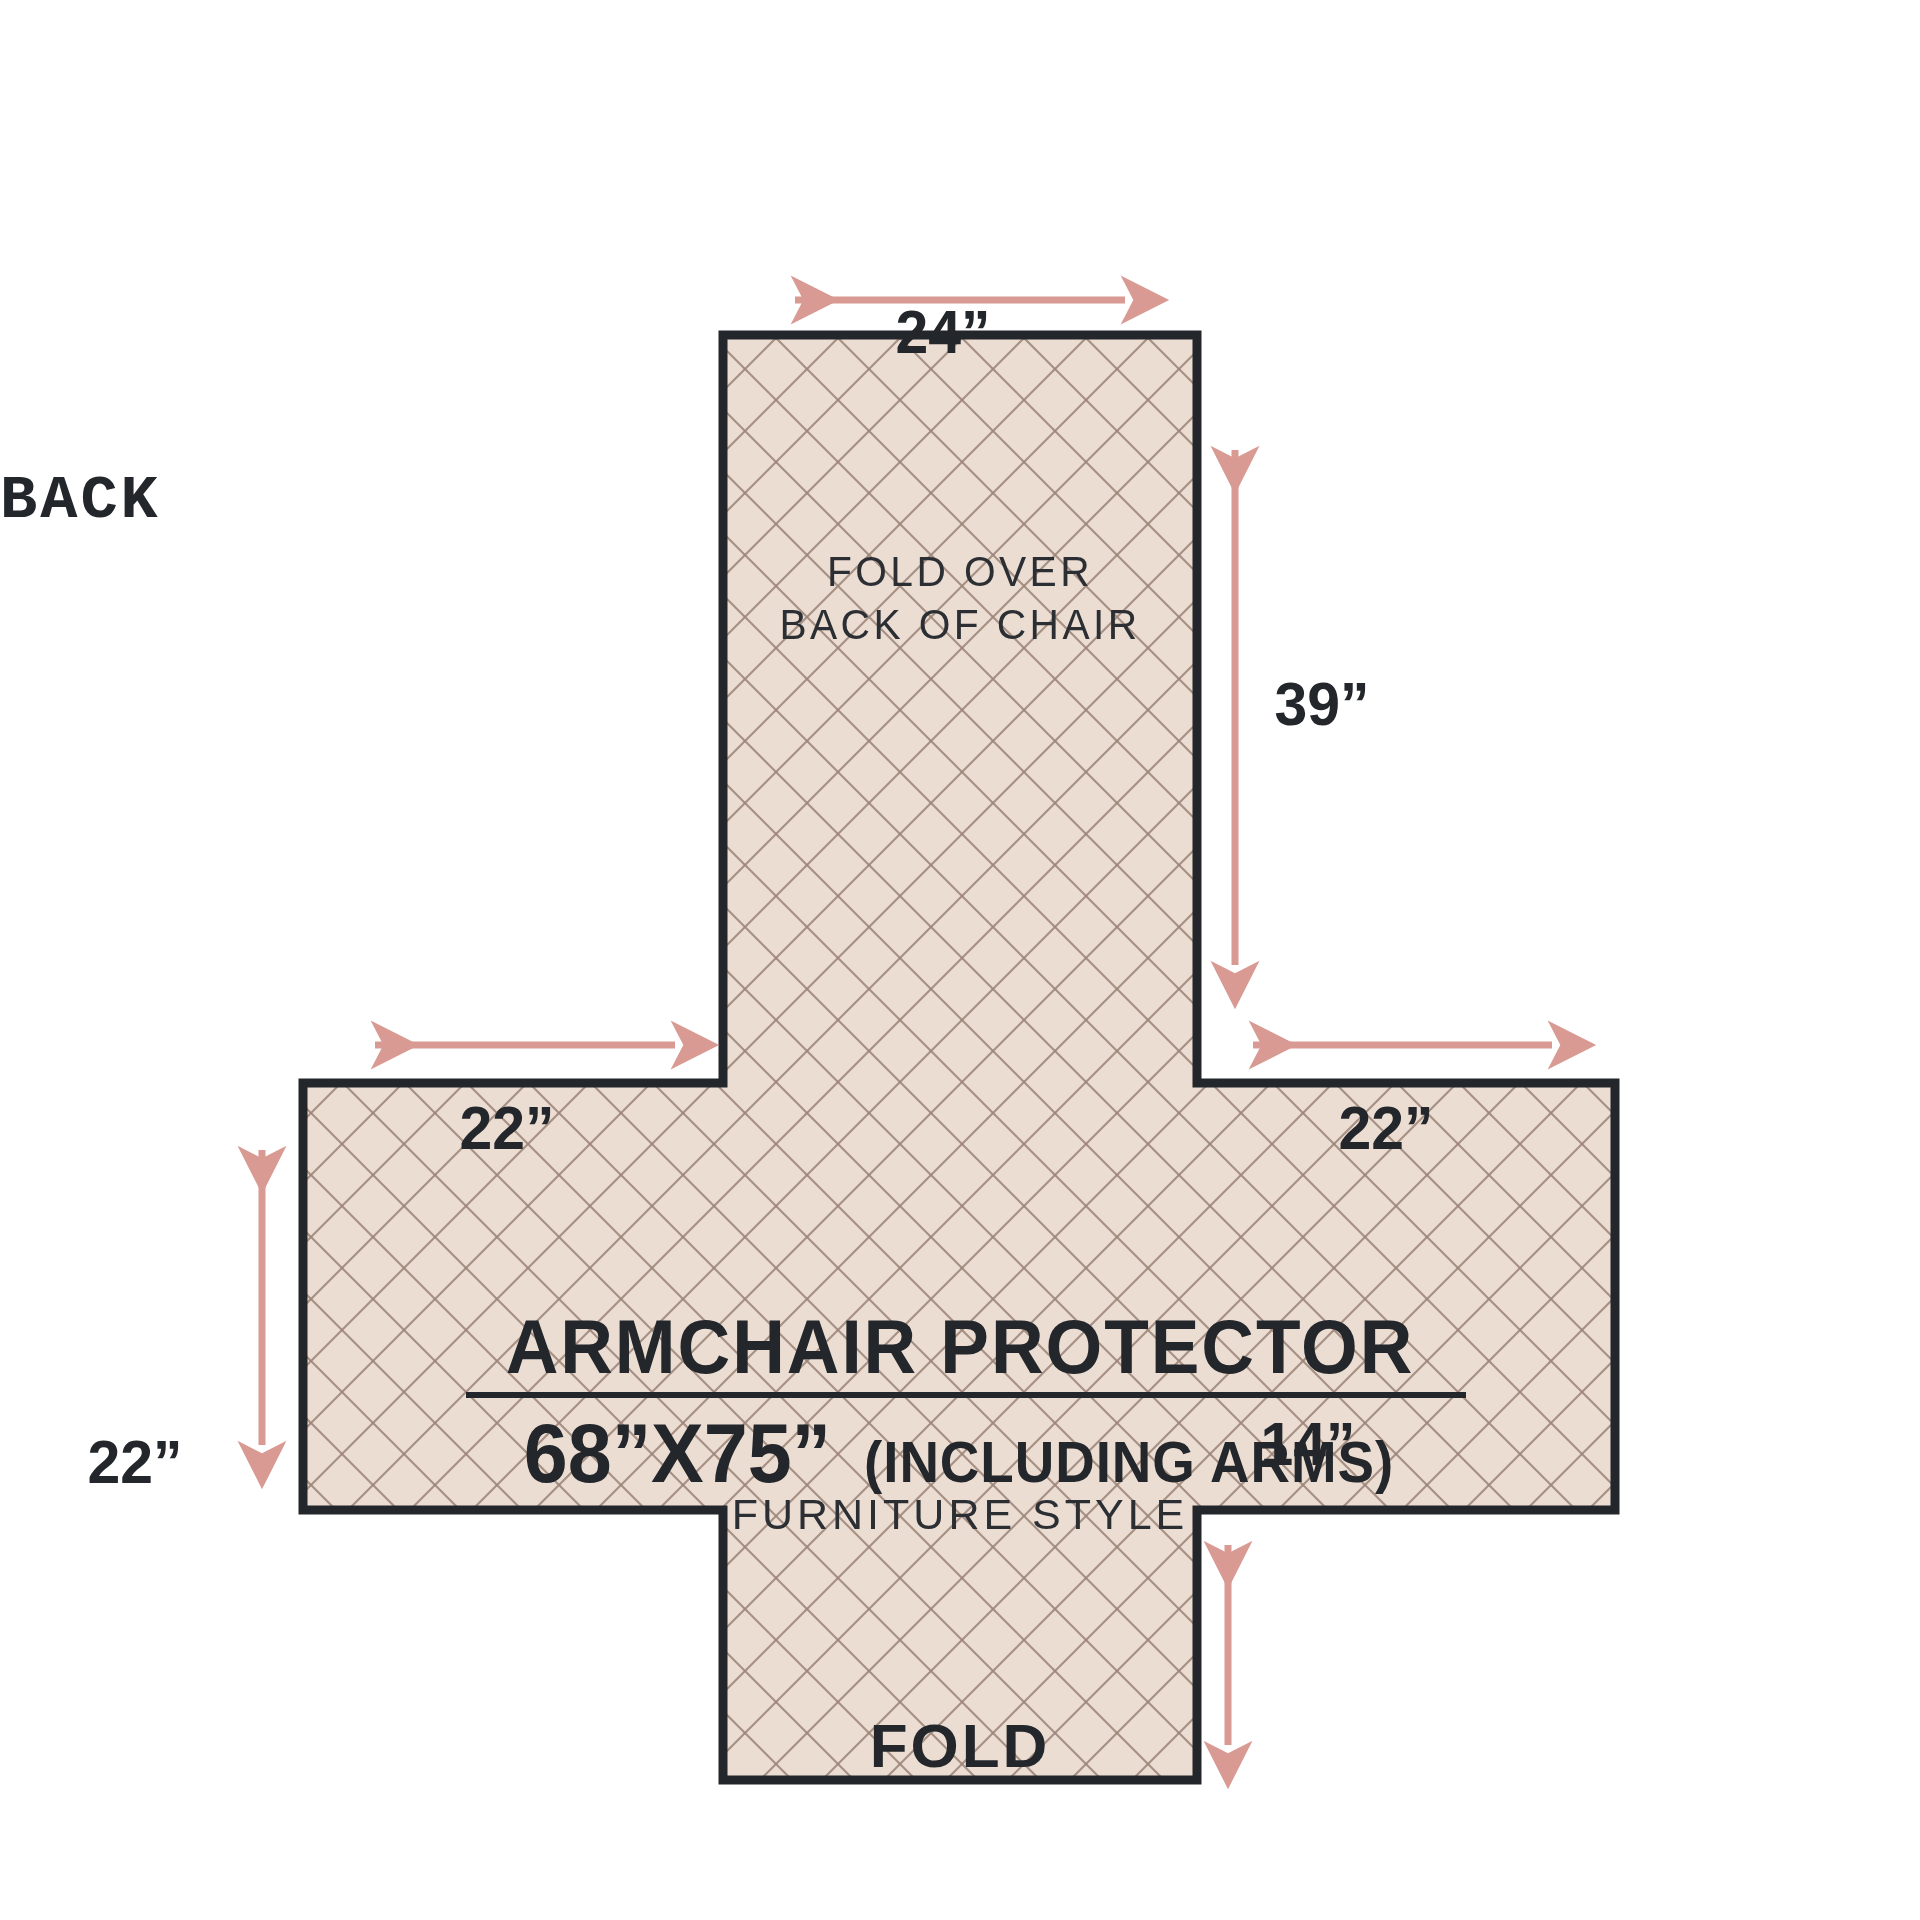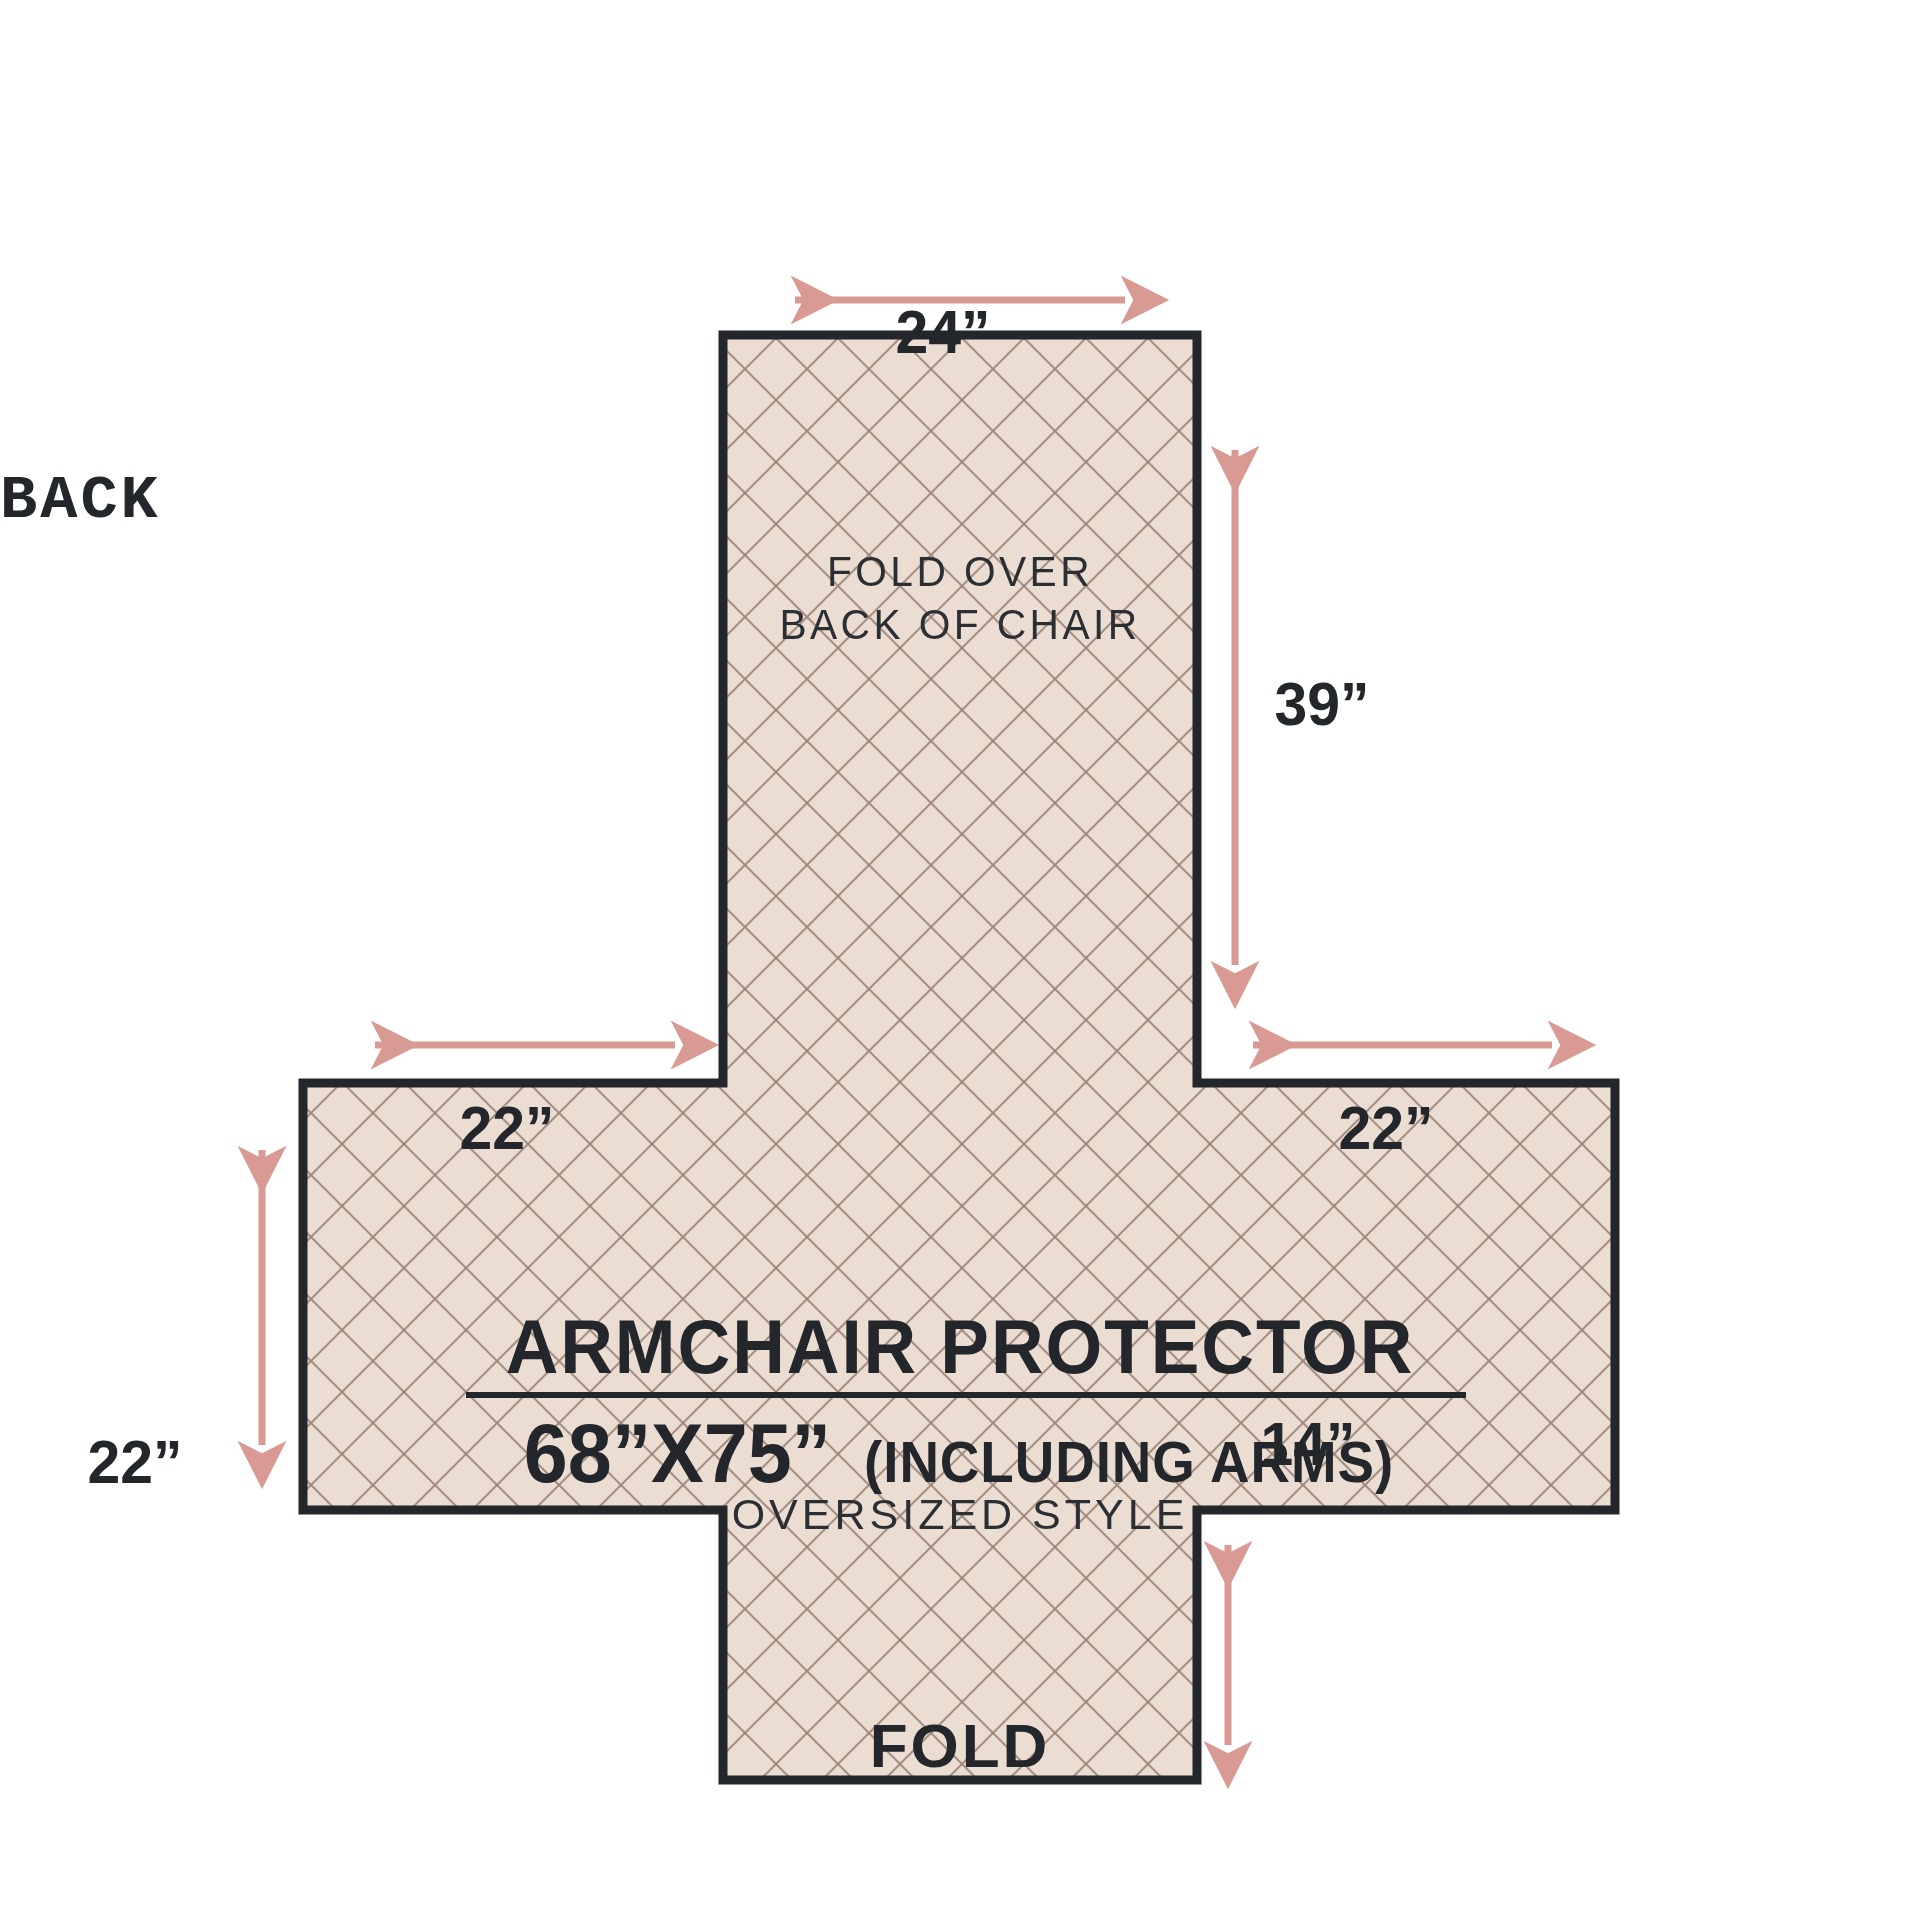--- a/index.html
+++ b/index.html
@@ -240,21 +240,21 @@
     </div>
 
     <div class="lbl txt-title-main">ARMCHAIR PROTECTOR</div>
 
     <div class="rule"></div>
 
     <div class="lbl txt-size-line">
       <span class="txt-size-big">68”X75”</span><span class="txt-size-small">(INCLUDING ARMS)</span>
     </div>
 
-    <div class="lbl txt-style-sub">OVERSIZED STYLE</div>
+    <div class="lbl txt-style-sub">FURNITURE STYLE</div>
 
     <div class="lbl txt-front">FOLD</div>
 
     <div class="dim dim-24">24”</div>
 
     <div class="dim dim-39">39”</div>
 
     <div class="dim dim-22-l">22”</div>
 
     <div class="dim dim-22-r">22”</div>

